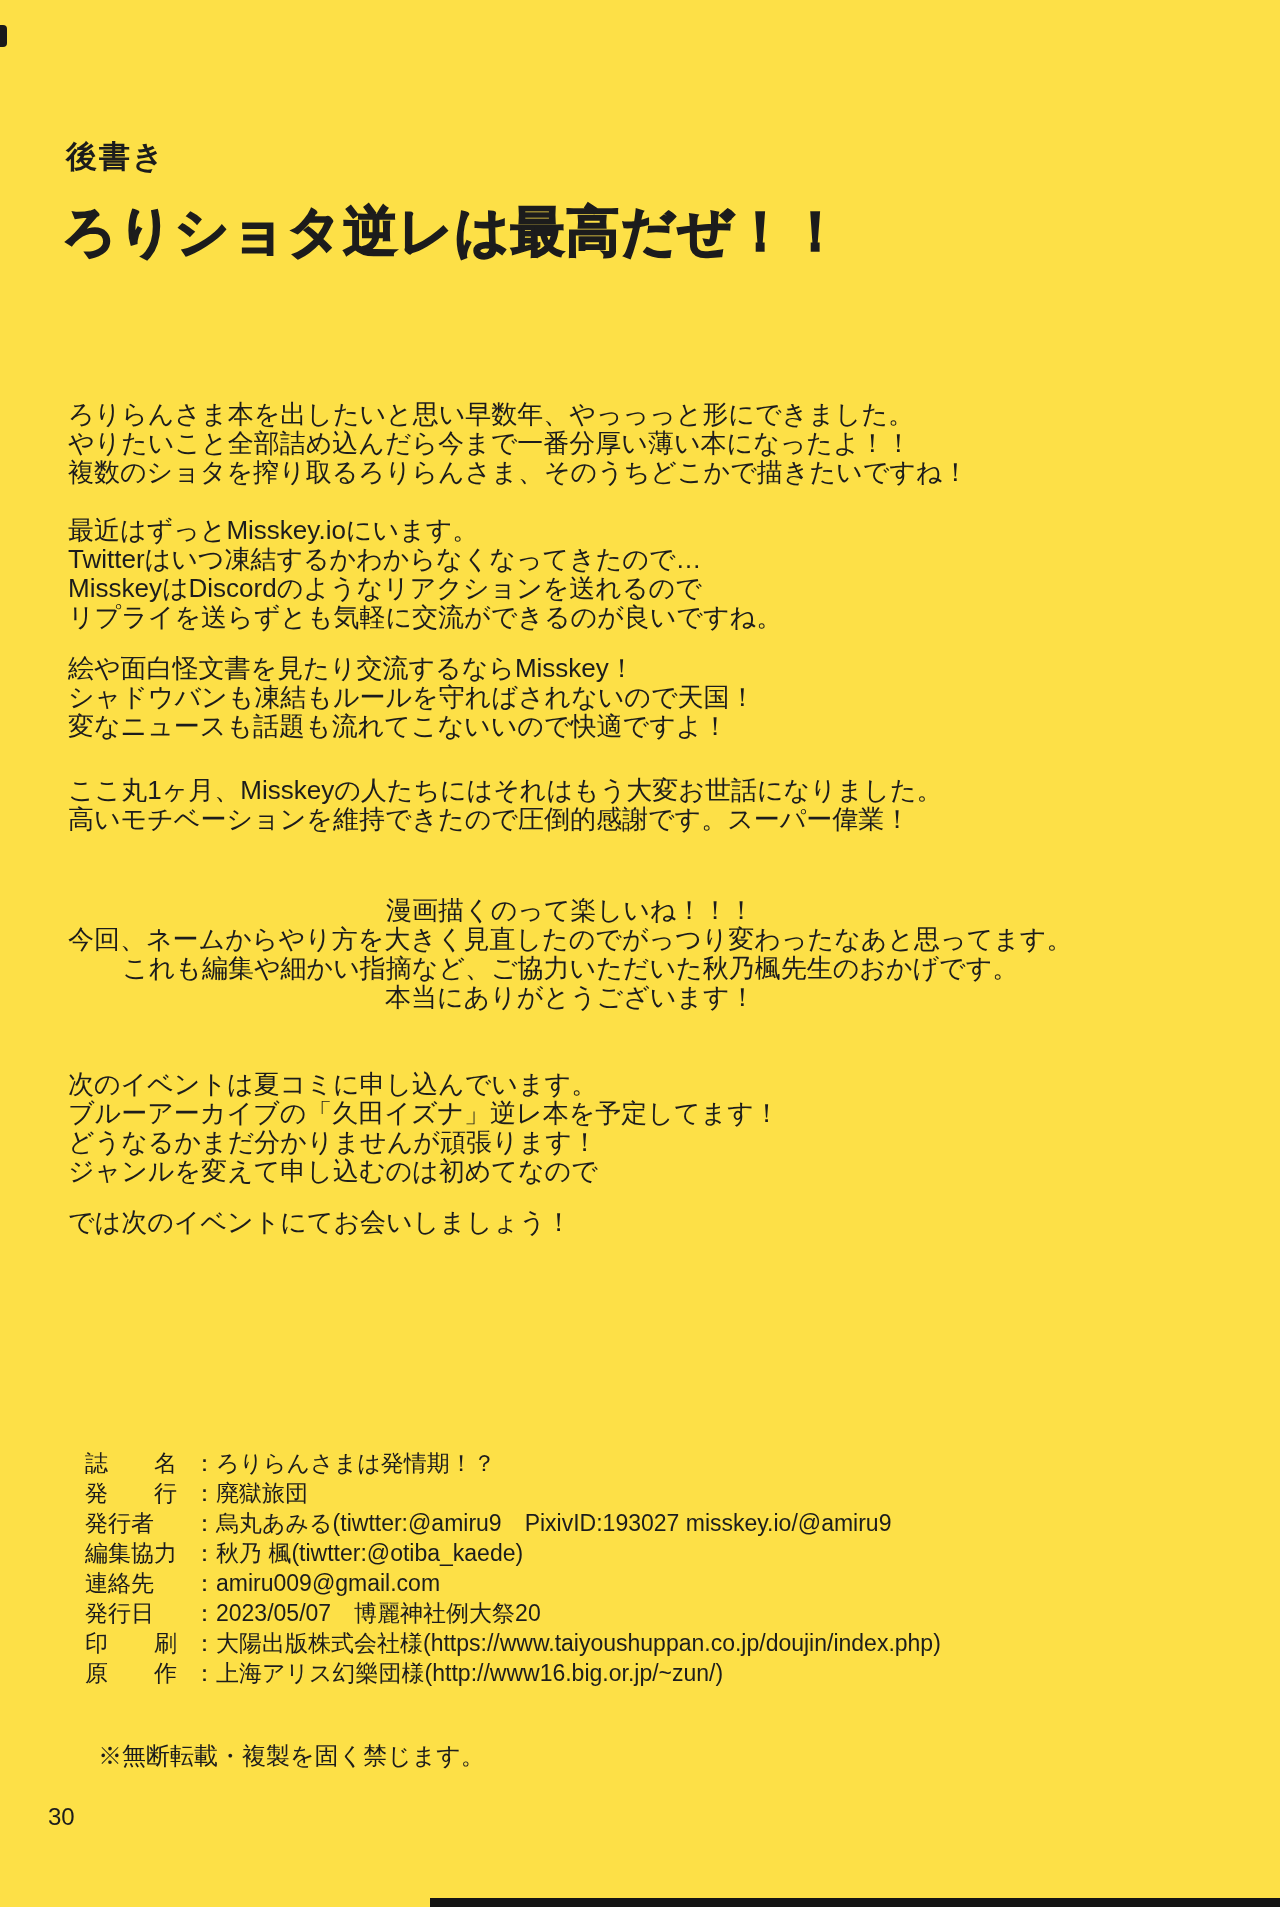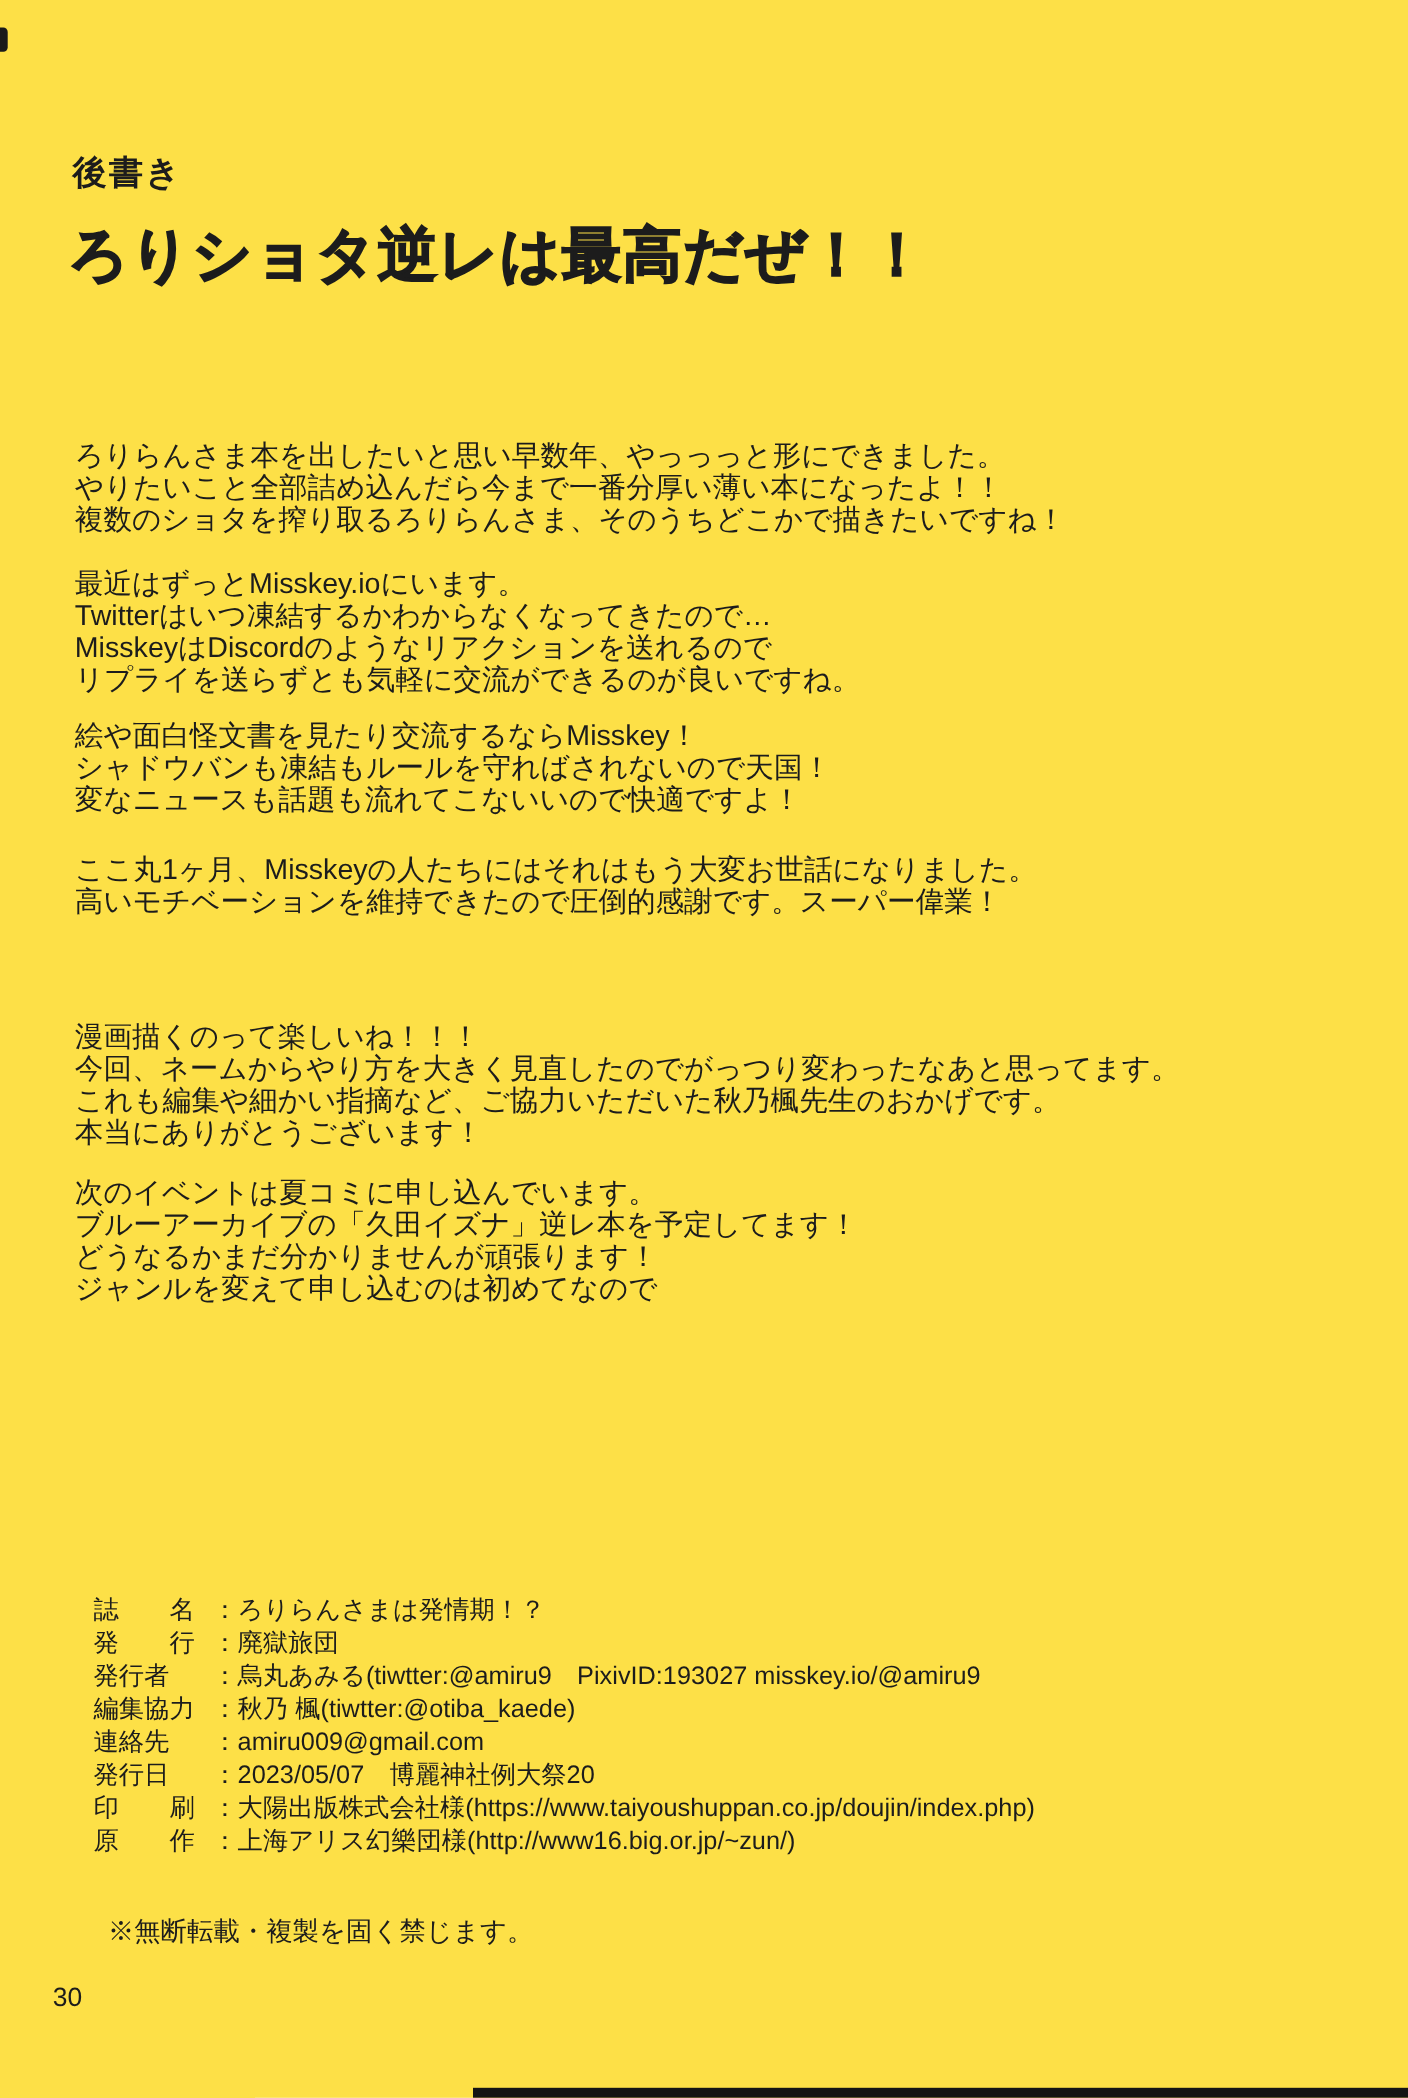--- a/index.html
+++ b/index.html
@@ -23,21 +23,21 @@
     white-space:nowrap;
   }
   .para{position:absolute;left:68px;margin:0;}
   .para .line{
     display:block;
     font-size:26px;line-height:29px;
     white-space:nowrap;
     font-weight:500;
   }
   .p0{top:312px;} .p1{top:400px;} .p2{top:516px;} .p3{top:654px;}
-  .p4{top:776px;} .p5{top:928px;} .p6{top:1070px;} .p7{top:1208px;}
+  .p4{top:776px;} .p5{top:896px;text-align:center;} .p6{top:1070px;} .p7{top:1208px;}
   .colophon{position:absolute;left:85px;top:1448px;font-size:23px;}
   .colophon-header{font-weight:bold;line-height:30px;}
   .colophon-row{line-height:30px;white-space:nowrap;}
   .colophon-label{display:inline-block;width:108px;}
   .colophon-value{}
   .notice{
     position:absolute;left:98px;top:1740px;
     font-size:24px;font-weight:500;
   }
   .page-number{
@@ -96,20 +96,23 @@
     <span class="line">本当にありがとうございます！</span>
   </p>
 
   <p class="para p6">
     <span class="line">次のイベントは夏コミに申し込んでいます。</span>
     <span class="line">ブルーアーカイブの「久田イズナ」逆レ本を予定してます！</span>
     <span class="line">どうなるかまだ分かりませんが頑張ります！</span>
     <span class="line">ジャンルを変えて申し込むのは初めてなので</span>
   </p>
 
+  <p class="para p7">
+    <span class="line">では次のイベントにてお会いしましょう！</span>
+  </p>
 
   <div class="colophon">
 
     <div class="colophon-row">
       <span class="colophon-label">誌　　名</span><span class="colophon-value">：ろりらんさまは発情期！？</span>
     </div>
     <div class="colophon-row">
       <span class="colophon-label">発　　行</span><span class="colophon-value">：廃獄旅団</span>
     </div>
     <div class="colophon-row">

